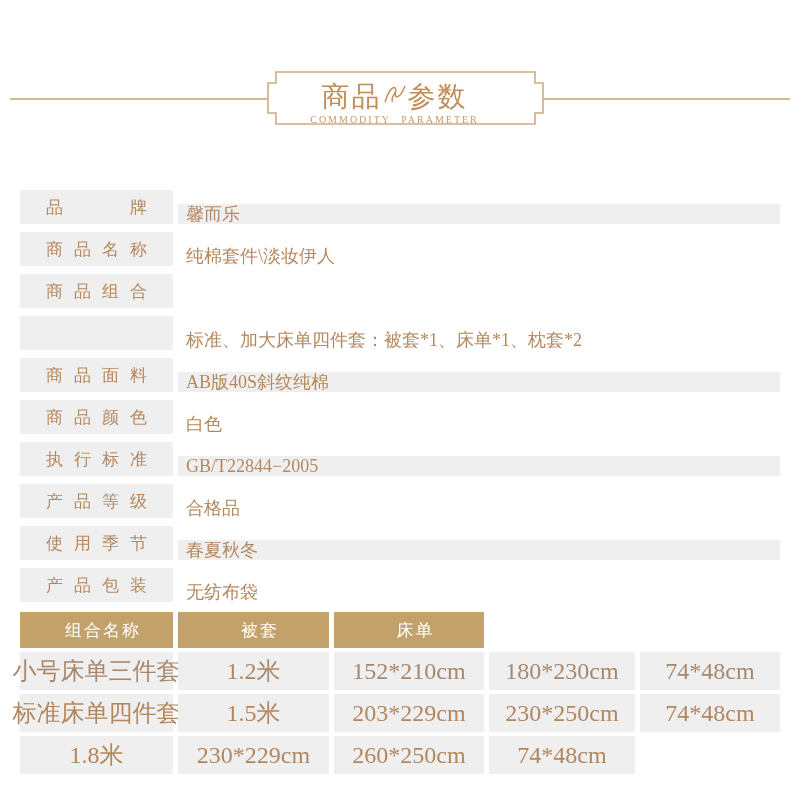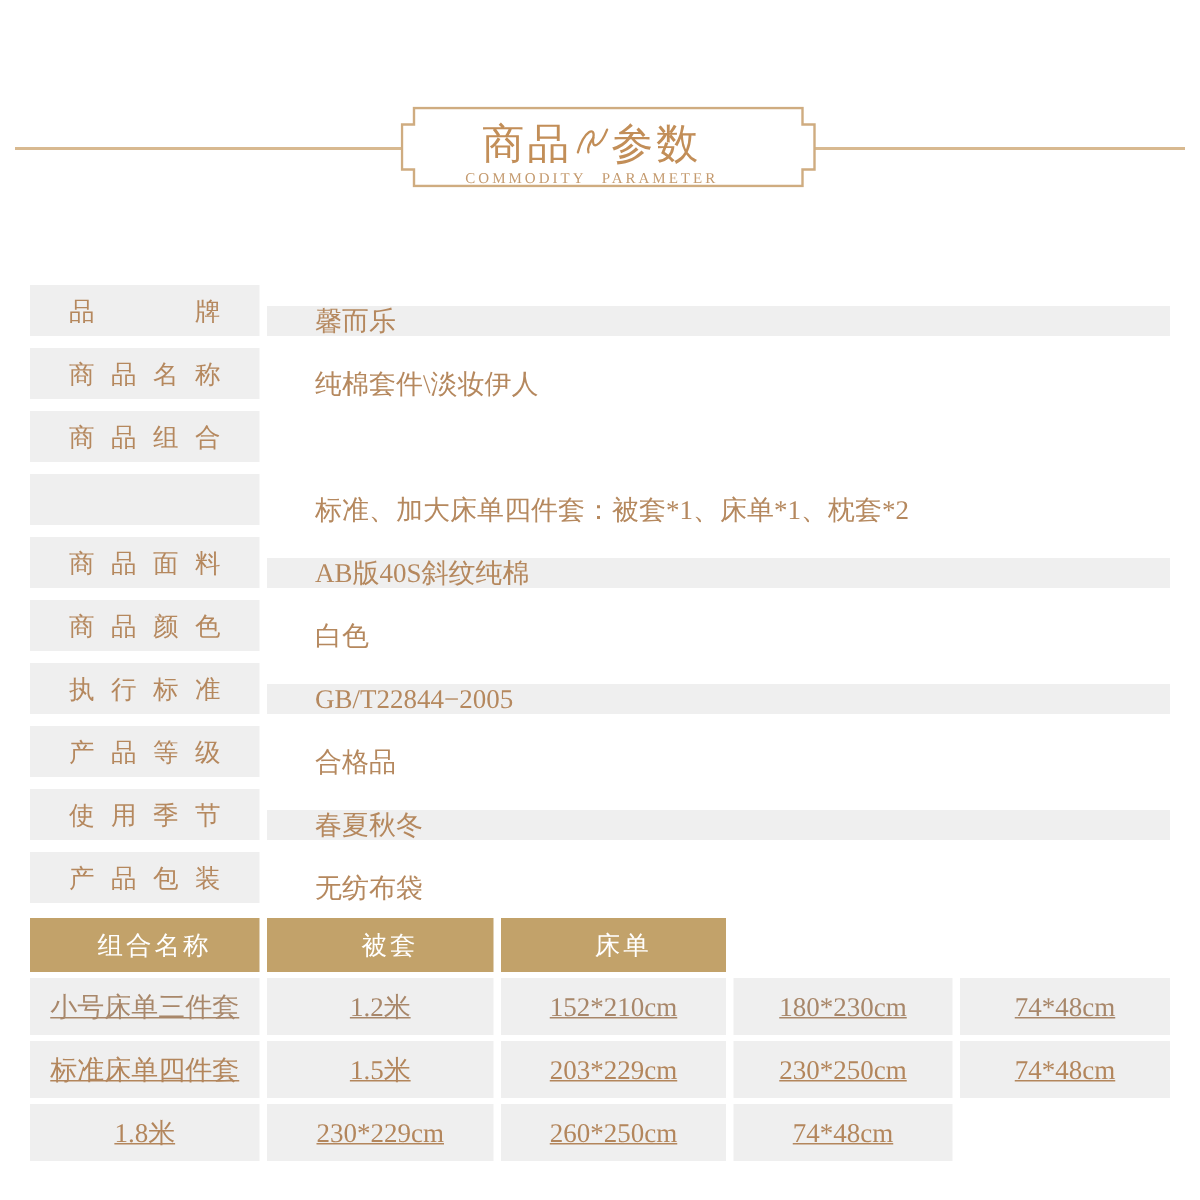--- a/index.html
+++ b/index.html
@@ -26,35 +26,35 @@
   
   .attrs{margin:30px 20px 0;}
   .attr-row{display:flex;height:34px;margin-bottom:8px;}
   .attr-label{
     width:153px;box-sizing:border-box;background:var(--row_bg);margin-right:5px;
     padding:0 26px;display:flex;justify-content:space-between;align-items:center;
     font-size:17px;color:var(--accent);
   }
   .attr-label:empty{justify-content:flex-start;}
   .attr-value{
-    flex:1;display:flex;align-items:center;padding-left:32px;
+    flex:1;display:flex;align-items:center;padding-left:8px;
     font-size:18px;color:var(--accent);white-space:nowrap;margin-top:14px;
   }
   .attr-value.shaded{background:var(--row_bg);}
   
   .size-table{margin:10px 20px 0;}
   .thead,.trow{display:grid;grid-template-columns:153px 151px 150px 146px 140px;column-gap:5px;}
   .thead .cell{
     height:36px;background:var(--table_header_bg);color:var(--table_header_text);
     font-size:17px;letter-spacing:2px;display:flex;align-items:center;justify-content:center;padding-left:13px;
   }
   .trow{margin-top:4px;}
   .trow .cell{
-    height:38px;background:var(--row_bg);font-size:18px;color:var(--table_text);
-    display:flex;align-items:center;justify-content:center;white-space:nowrap;text-decoration:underline;
+    height:38px;background:var(--row_bg);font-size:24px;color:var(--table_text);
+    display:flex;align-items:center;justify-content:center;white-space:nowrap;
   }
   .trow.first .cell{color:var(--table_row1_text);}
 </style>
 </head>
 <body>
 
 <div class="page">
 
   <header class="hdr">
     <div class="hline"></div>

